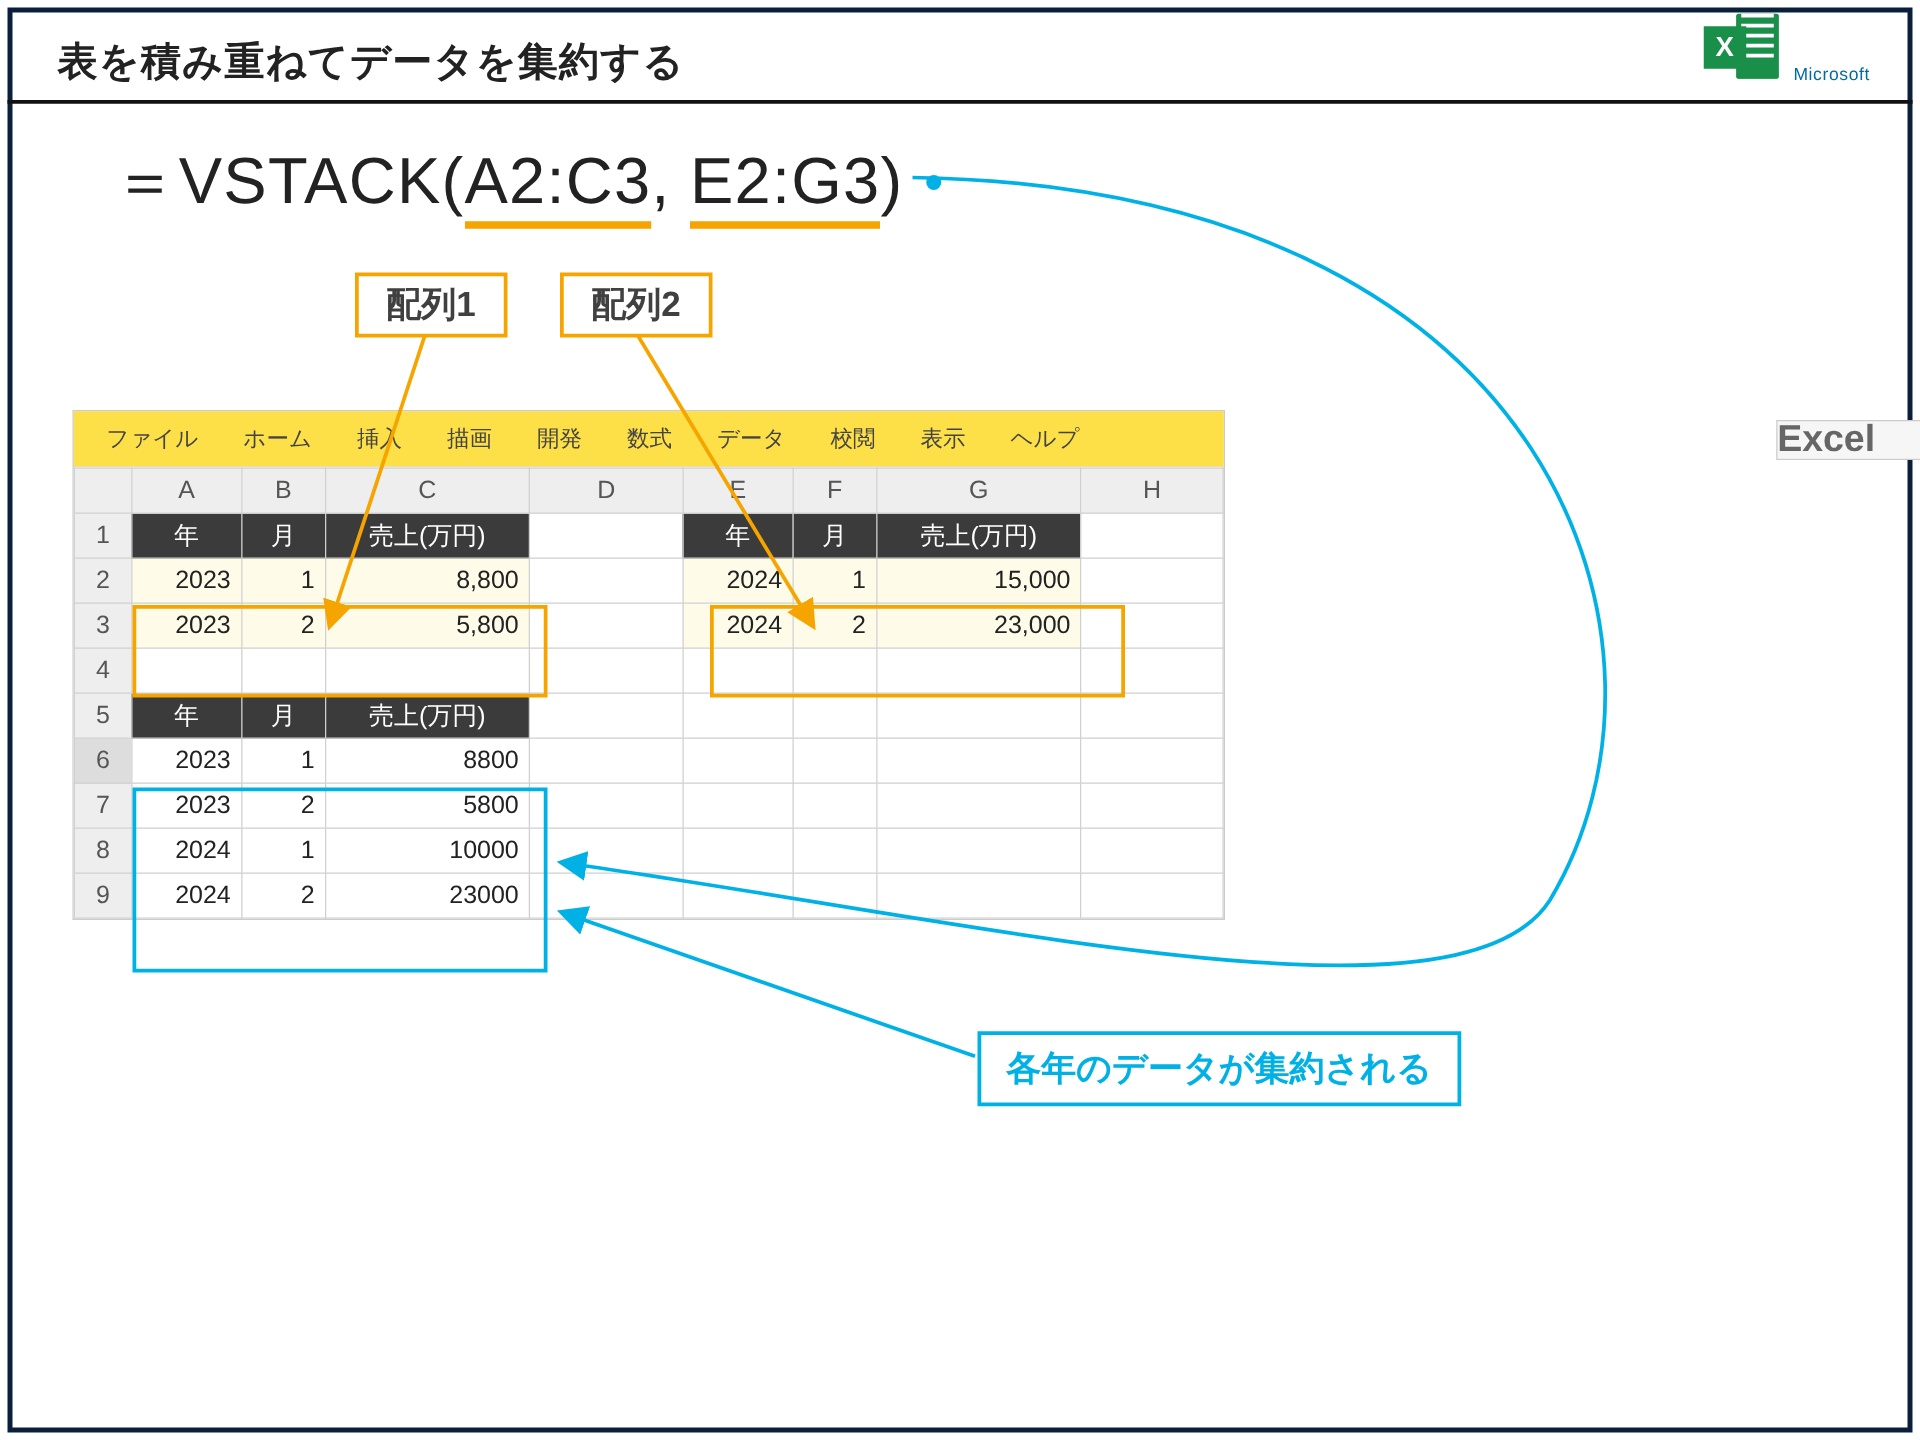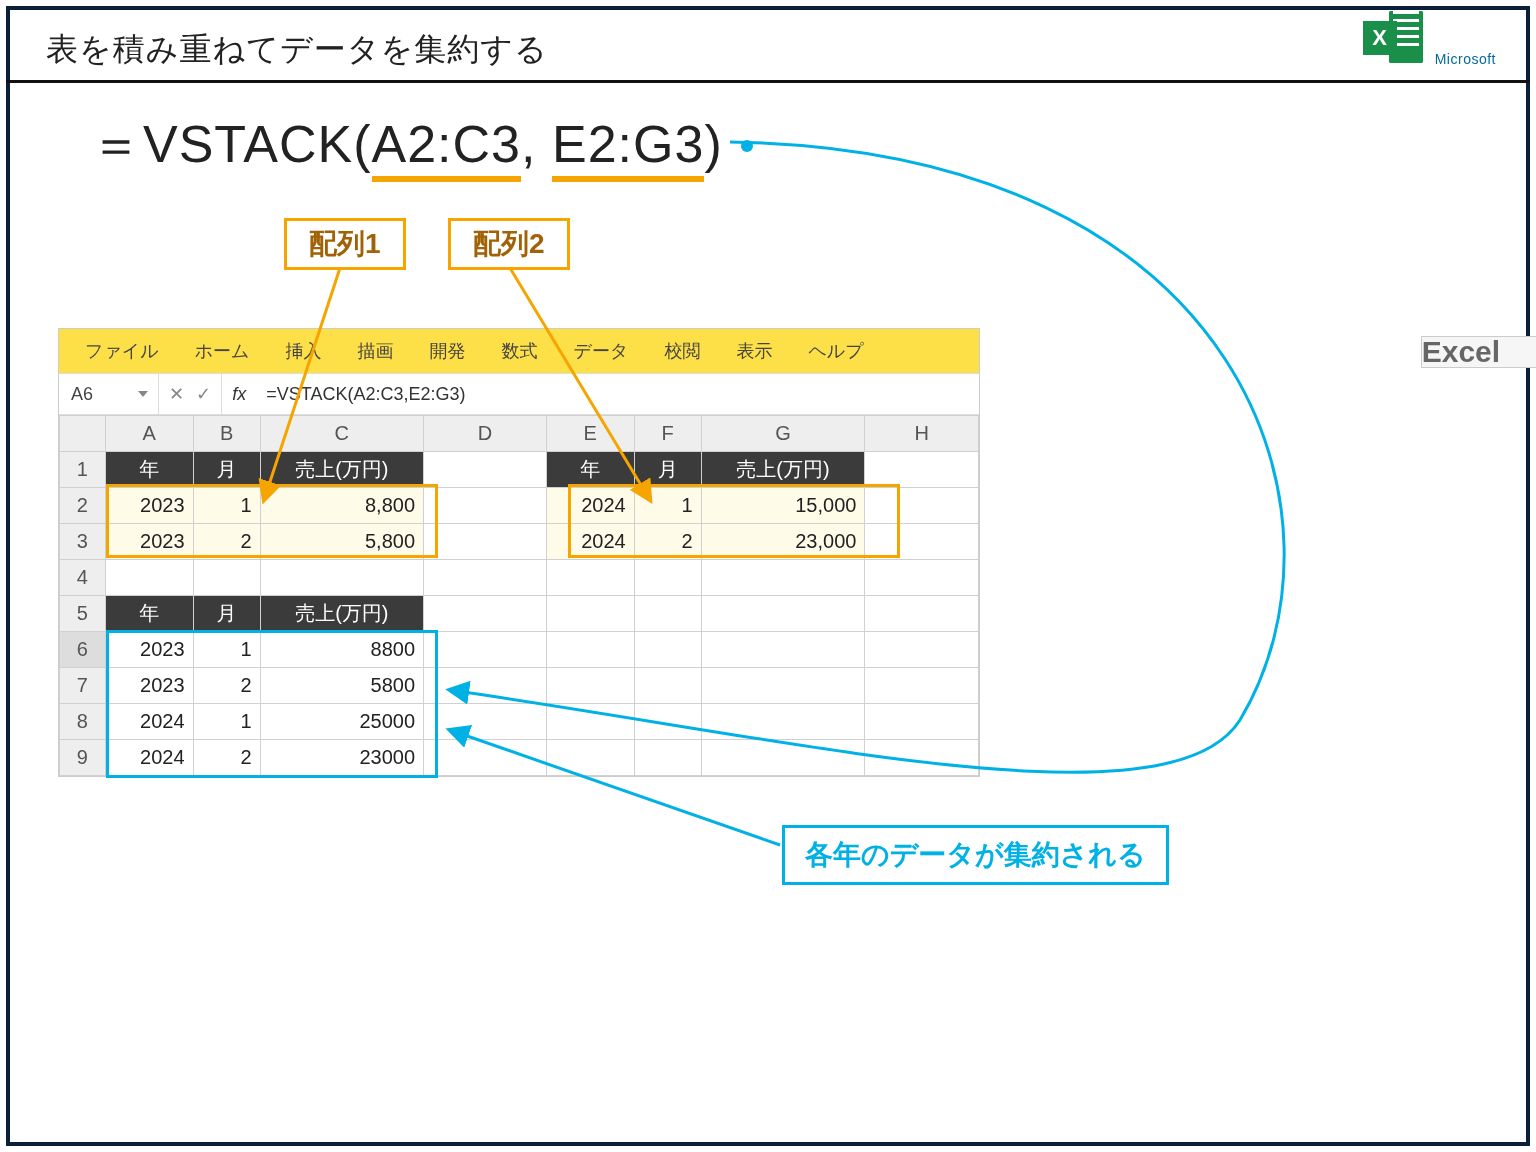--- a/index.html
+++ b/index.html
@@ -20,21 +20,21 @@
     box-sizing: border-box;
   }
   .titlebar {
     position: absolute;
     left: 6px; right: 6px; top: 10px;
     padding: 18px 40px 4px 40px;
   }
   .titlebar h1 {
     margin: 0;
     font-size: 32px;
-    font-weight: 400;
+    font-weight: 700;
     letter-spacing: 1px;
   }
   .title-rule {
     position: absolute;
     left: 0; right: 0; top: 70px;
     height: 0;
     border-bottom: 3px solid #111;
   }
   
   .logo {
@@ -93,21 +93,21 @@
     right: -30px; top: 30px;
     width: 12px; height: 12px;
     background: #00b1e6; border-radius: 50%;
   }
 
   
   .arr-label {
     position: absolute;
     border: 3px solid #f5a400;
     background: #fff;
-    color: #a16207;
+    color: #404040;
     font-weight: 700;
     font-size: 28px;
     padding: 4px 22px;
   }
   .arr-label.l1 { left: 284px; top: 218px; }
   .arr-label.l2 { left: 448px; top: 218px; }
 
   
   svg.arrows {
     position: absolute; left: 0; top: 0;
@@ -260,32 +260,20 @@
     <span class="tab">ホーム</span>
     <span class="tab">挿入</span>
     <span class="tab">描画</span>
     <span class="tab">開発</span>
     <span class="tab">数式</span>
     <span class="tab">データ</span>
     <span class="tab">校閲</span>
     <span class="tab">表示</span>
     <span class="tab">ヘルプ</span>
   </div>
-  <div class="fxbar">
-    <div class="namebox">
-      <span>A6</span>
-      <span class="caret"></span>
-    </div>
-    <div class="btns">
-      <span>✕</span>
-      <span>✓</span>
-    </div>
-    <div class="fx">fx</div>
-    <div class="formula-echo">=VSTACK(A2:C3,E2:G3)</div>
-  </div>
 
   <table class="grid" style="position:relative;">
     <tbody>
         <tr>
       <th class="corner"></th>
       <th class="col">A</th>
       <th class="col" style="width:70px">B</th>
       <th class="col wide">C</th>
       <th class="col" style="width:130px">D</th>
       <th class="col">E</th>
@@ -373,21 +361,21 @@
       <td></td>
           <td></td>
           <td></td>
           <td></td>
           <td></td>
     </tr>
     <tr>
       <td class="rowhdr">8</td>
       <td class="num">2024</td>
       <td class="num">1</td>
-      <td class="num">25000</td>
+      <td class="num">10000</td>
       <td></td>
           <td></td>
           <td></td>
           <td></td>
           <td></td>
     </tr>
     <tr>
       <td class="rowhdr">9</td>
       <td class="num">2024</td>
       <td class="num">2</td>

